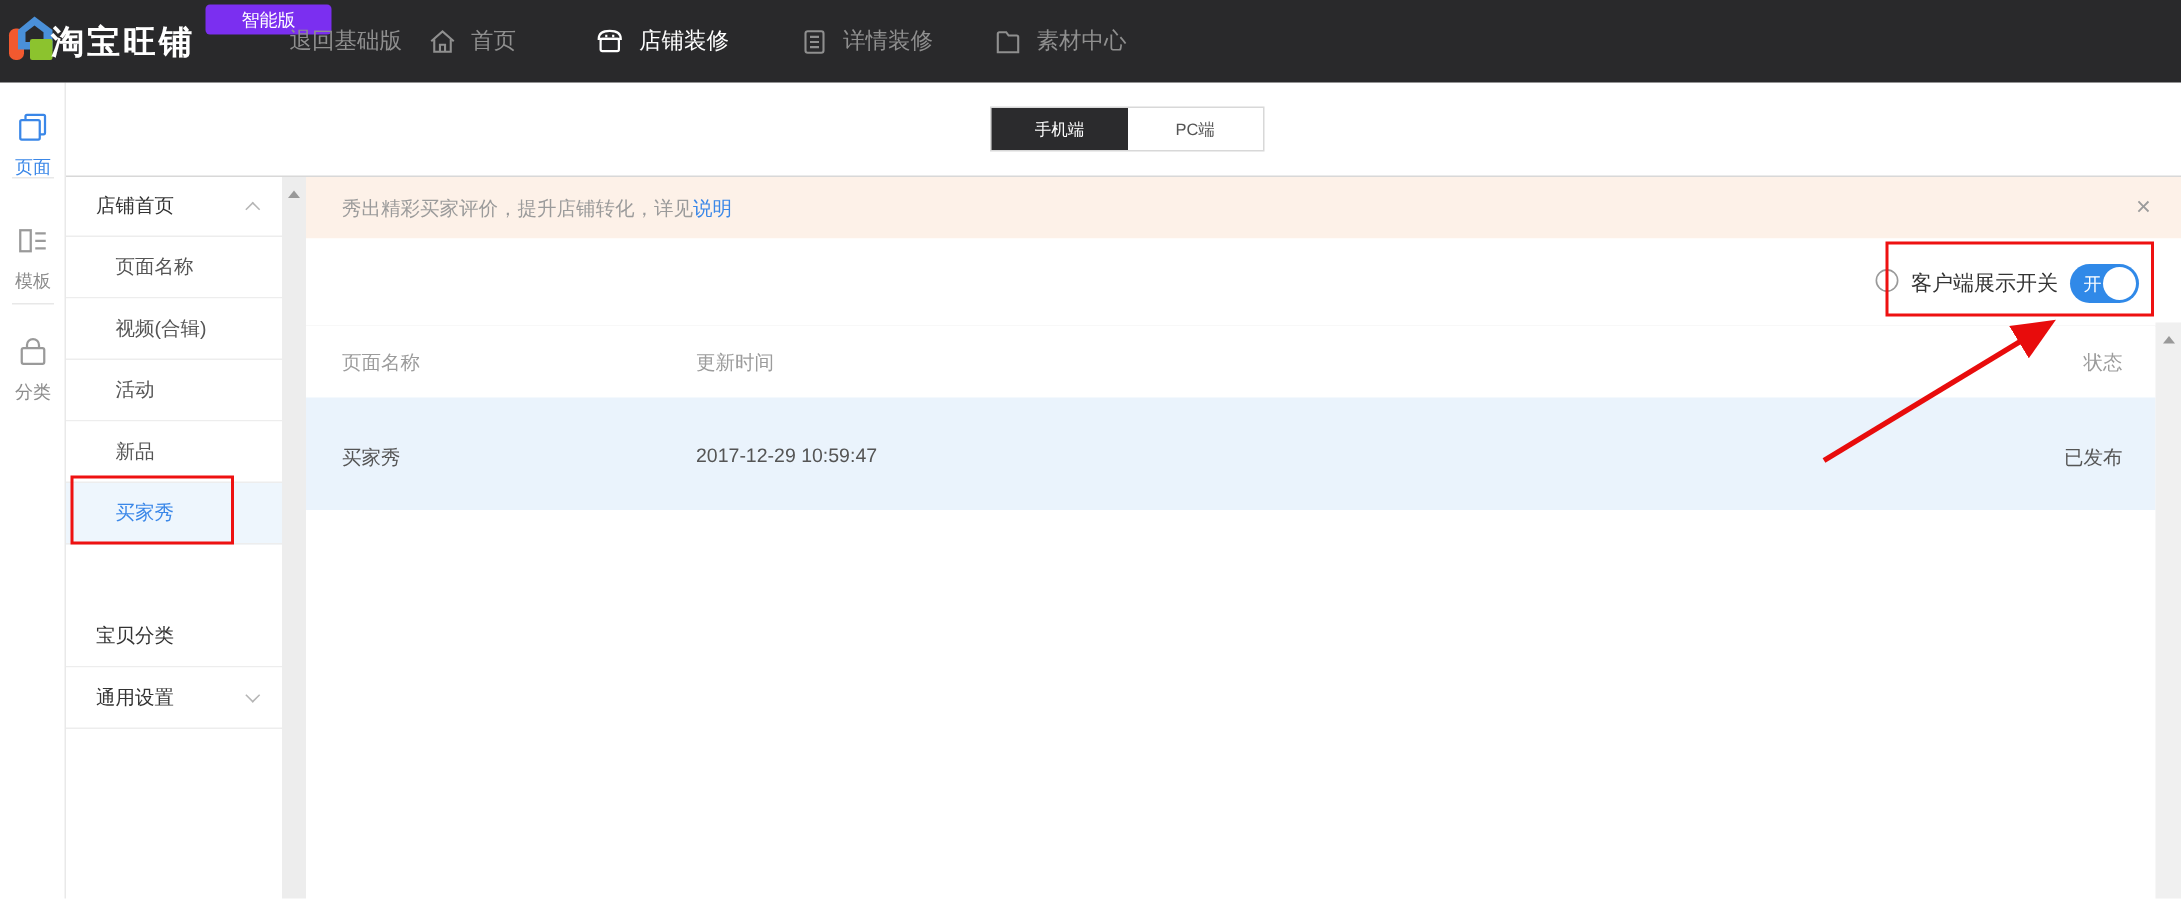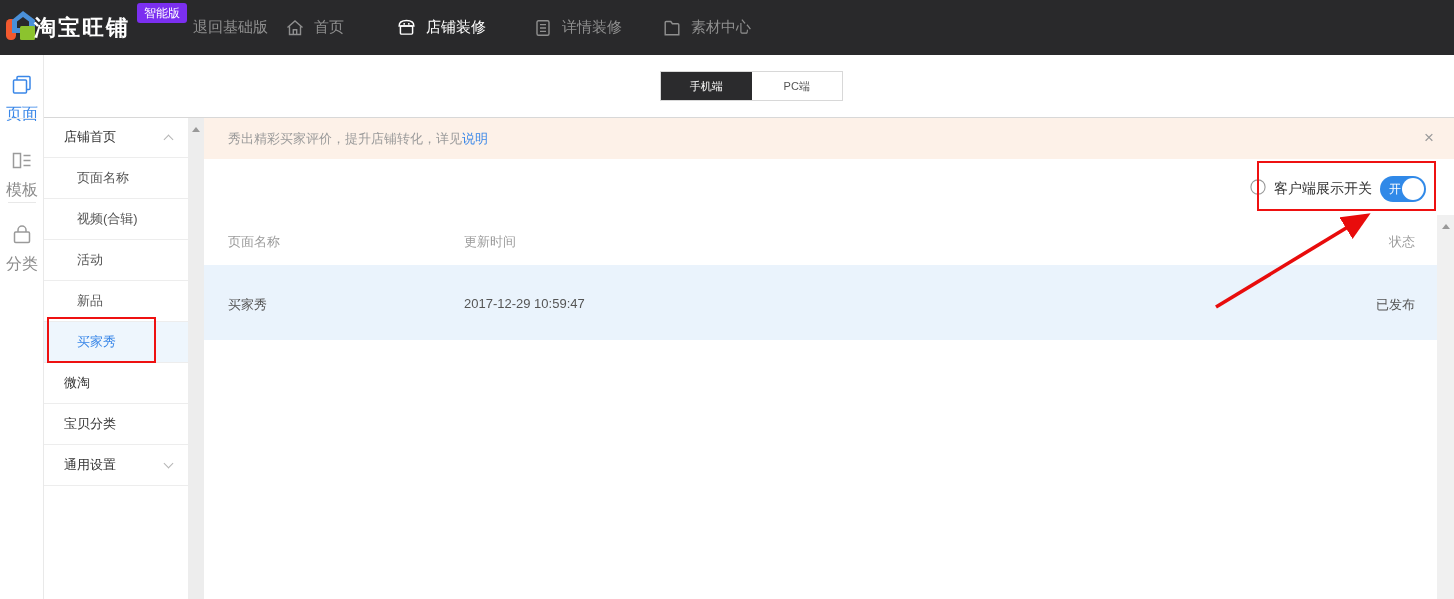--- a/index.html
+++ b/index.html
@@ -15,32 +15,32 @@
   html,body{width:1454px;height:599px}
   body{
     position:relative;overflow:hidden;background:#fff;
     font-family:"Liberation Sans","DejaVu Sans",sans-serif;
     -webkit-font-smoothing:antialiased;
   }
   
   .topbar{position:absolute;left:0;top:0;width:1454px;height:55px;background:var(--topbar-bg);z-index:5}
   .logo{position:absolute;left:5px;top:9px;width:36px;height:38px}
   .brand{position:absolute;left:34px;top:13px;color:#fff;font-size:22px;font-weight:bold;letter-spacing:2px}
-  .badge{position:absolute;left:137px;top:3px;background:var(--badge-purple);color:#fff;font-size:12px;line-height:12px;padding:4px 7px;border-radius:3px}
+  .badge{position:absolute;left:137px;top:3px;background:var(--badge-purple);color:#fff;font-size:12px;line-height:12px;padding:4px 24px;border-radius:3px}
   .nav-item{position:absolute;top:0;height:55px;display:flex;align-items:center;gap:9px;color:#8f8f8f;font-size:15px;cursor:pointer;white-space:nowrap}
   .nav-item svg{display:block}
   .nav-item.active{color:#fff}
   .nav-back{left:193px}
   .nav-home{left:285px}
   .nav-shop{left:396px}
   .nav-detail{left:533px}
   .nav-material{left:662px}
   
   .rail{position:absolute;left:0;top:55px;width:44px;height:544px;background:#fff;border-right:1px solid #e9e9e9;z-index:4}
-  .rail-item{position:absolute;left:0;width:44px;display:flex;flex-direction:column;align-items:center;gap:3px;cursor:pointer;font-size:16px;color:#8c8c8c}
+  .rail-item{position:absolute;left:0;width:44px;display:flex;flex-direction:column;align-items:center;gap:3px;cursor:pointer;font-size:12px;color:#8c8c8c}
   .rail-item.active{color:var(--accent-blue)}
   .rail-div{position:absolute;left:8px;width:28px;height:0;border-top:1px solid #e8e8e8}
   
   .top-divider{position:absolute;left:44px;top:117px;width:1410px;height:0;border-top:1px solid #d8d8d8;z-index:3}
   
   .tabs{position:absolute;left:660px;top:71px;width:183px;height:30px;display:flex;border:1px solid #d8d8d8;background:#fff;z-index:3}
   .tab{flex:1;display:flex;align-items:center;justify-content:center;font-size:11px;color:#555;cursor:pointer}
   .tab.active{background:#2b2b2d;color:#fff}
   
   .sidebar{position:absolute;left:44px;top:117px;width:144px;height:482px;background:#fff;z-index:2}
@@ -189,23 +189,20 @@
   </div>
   <div class="side-item sub" style="top:123px">
     <span>活动</span>
   </div>
   <div class="side-item sub" style="top:164px">
     <span>新品</span>
   </div>
   <div class="side-item sub active" style="top:205px">
     <span>买家秀</span>
   </div>
-  <div class="side-item section" style="top:246px">
-    <span>微淘</span>
-  </div>
   <div class="side-item section" style="top:287px">
     <span>宝贝分类</span>
   </div>
   <div class="side-item section" style="top:328px">
     <span>通用设置</span>
     <span class="chev down"></span>
   </div>
 </div>
 
 <div class="sb side">

